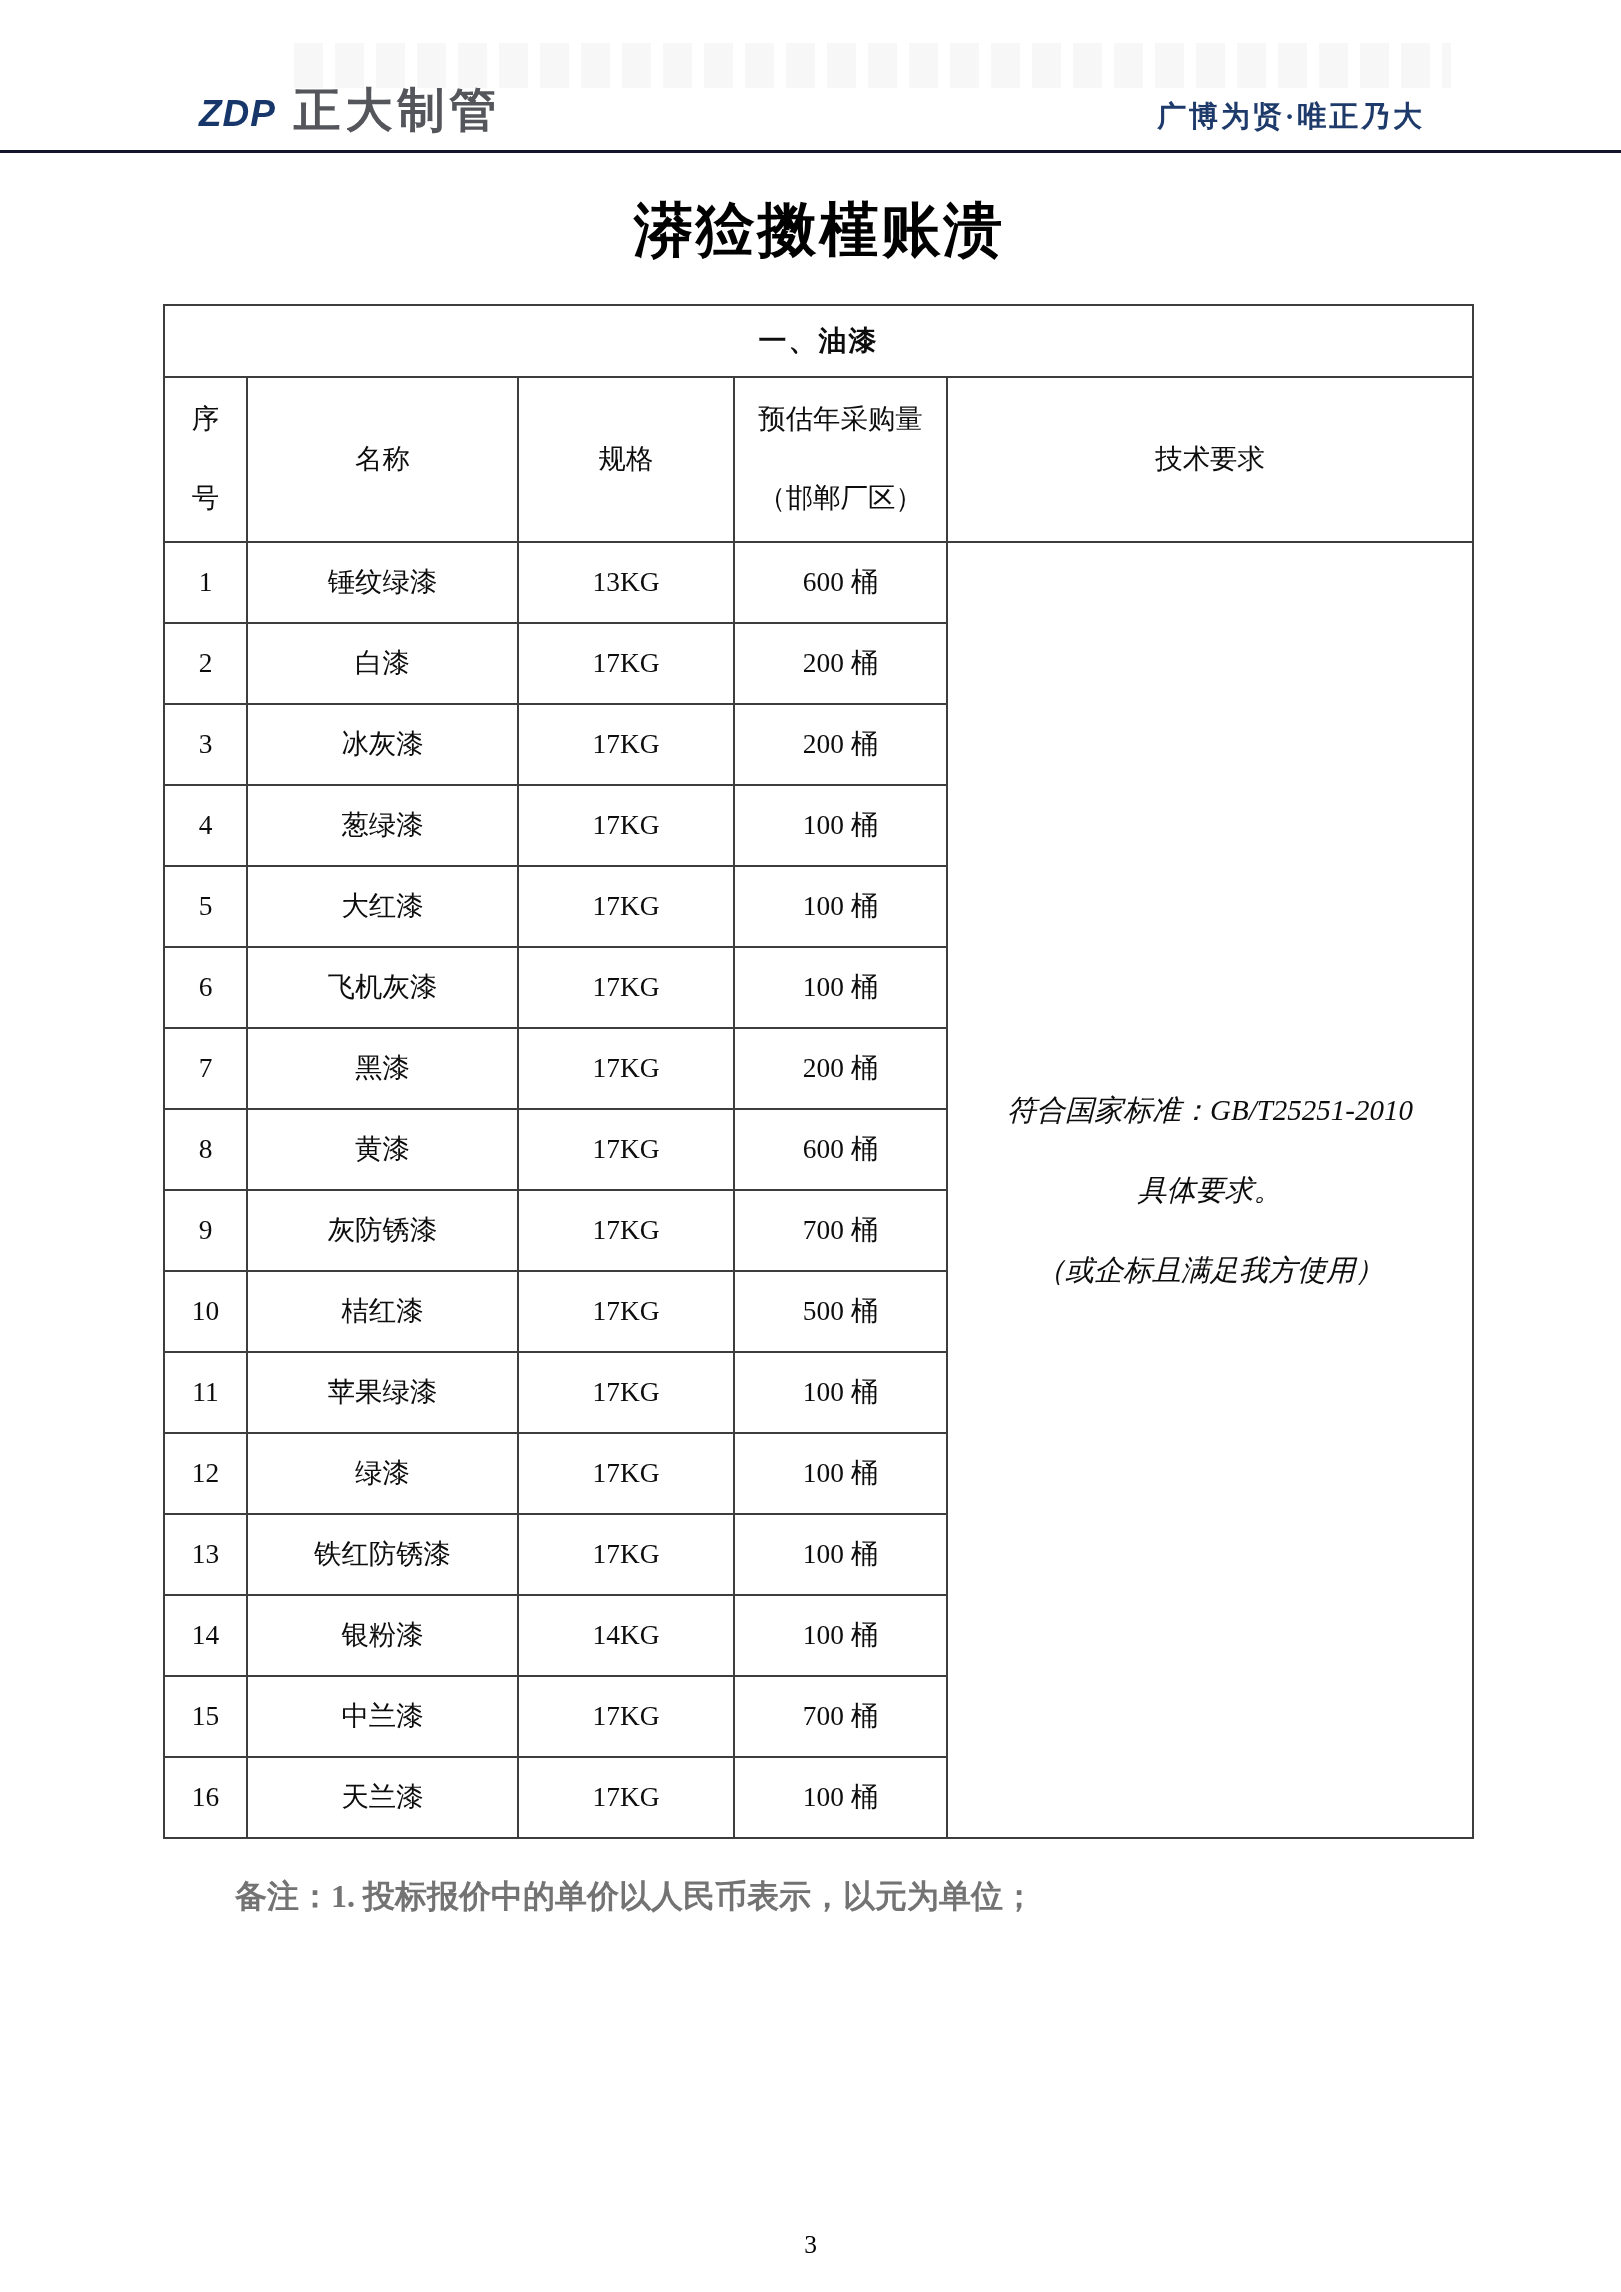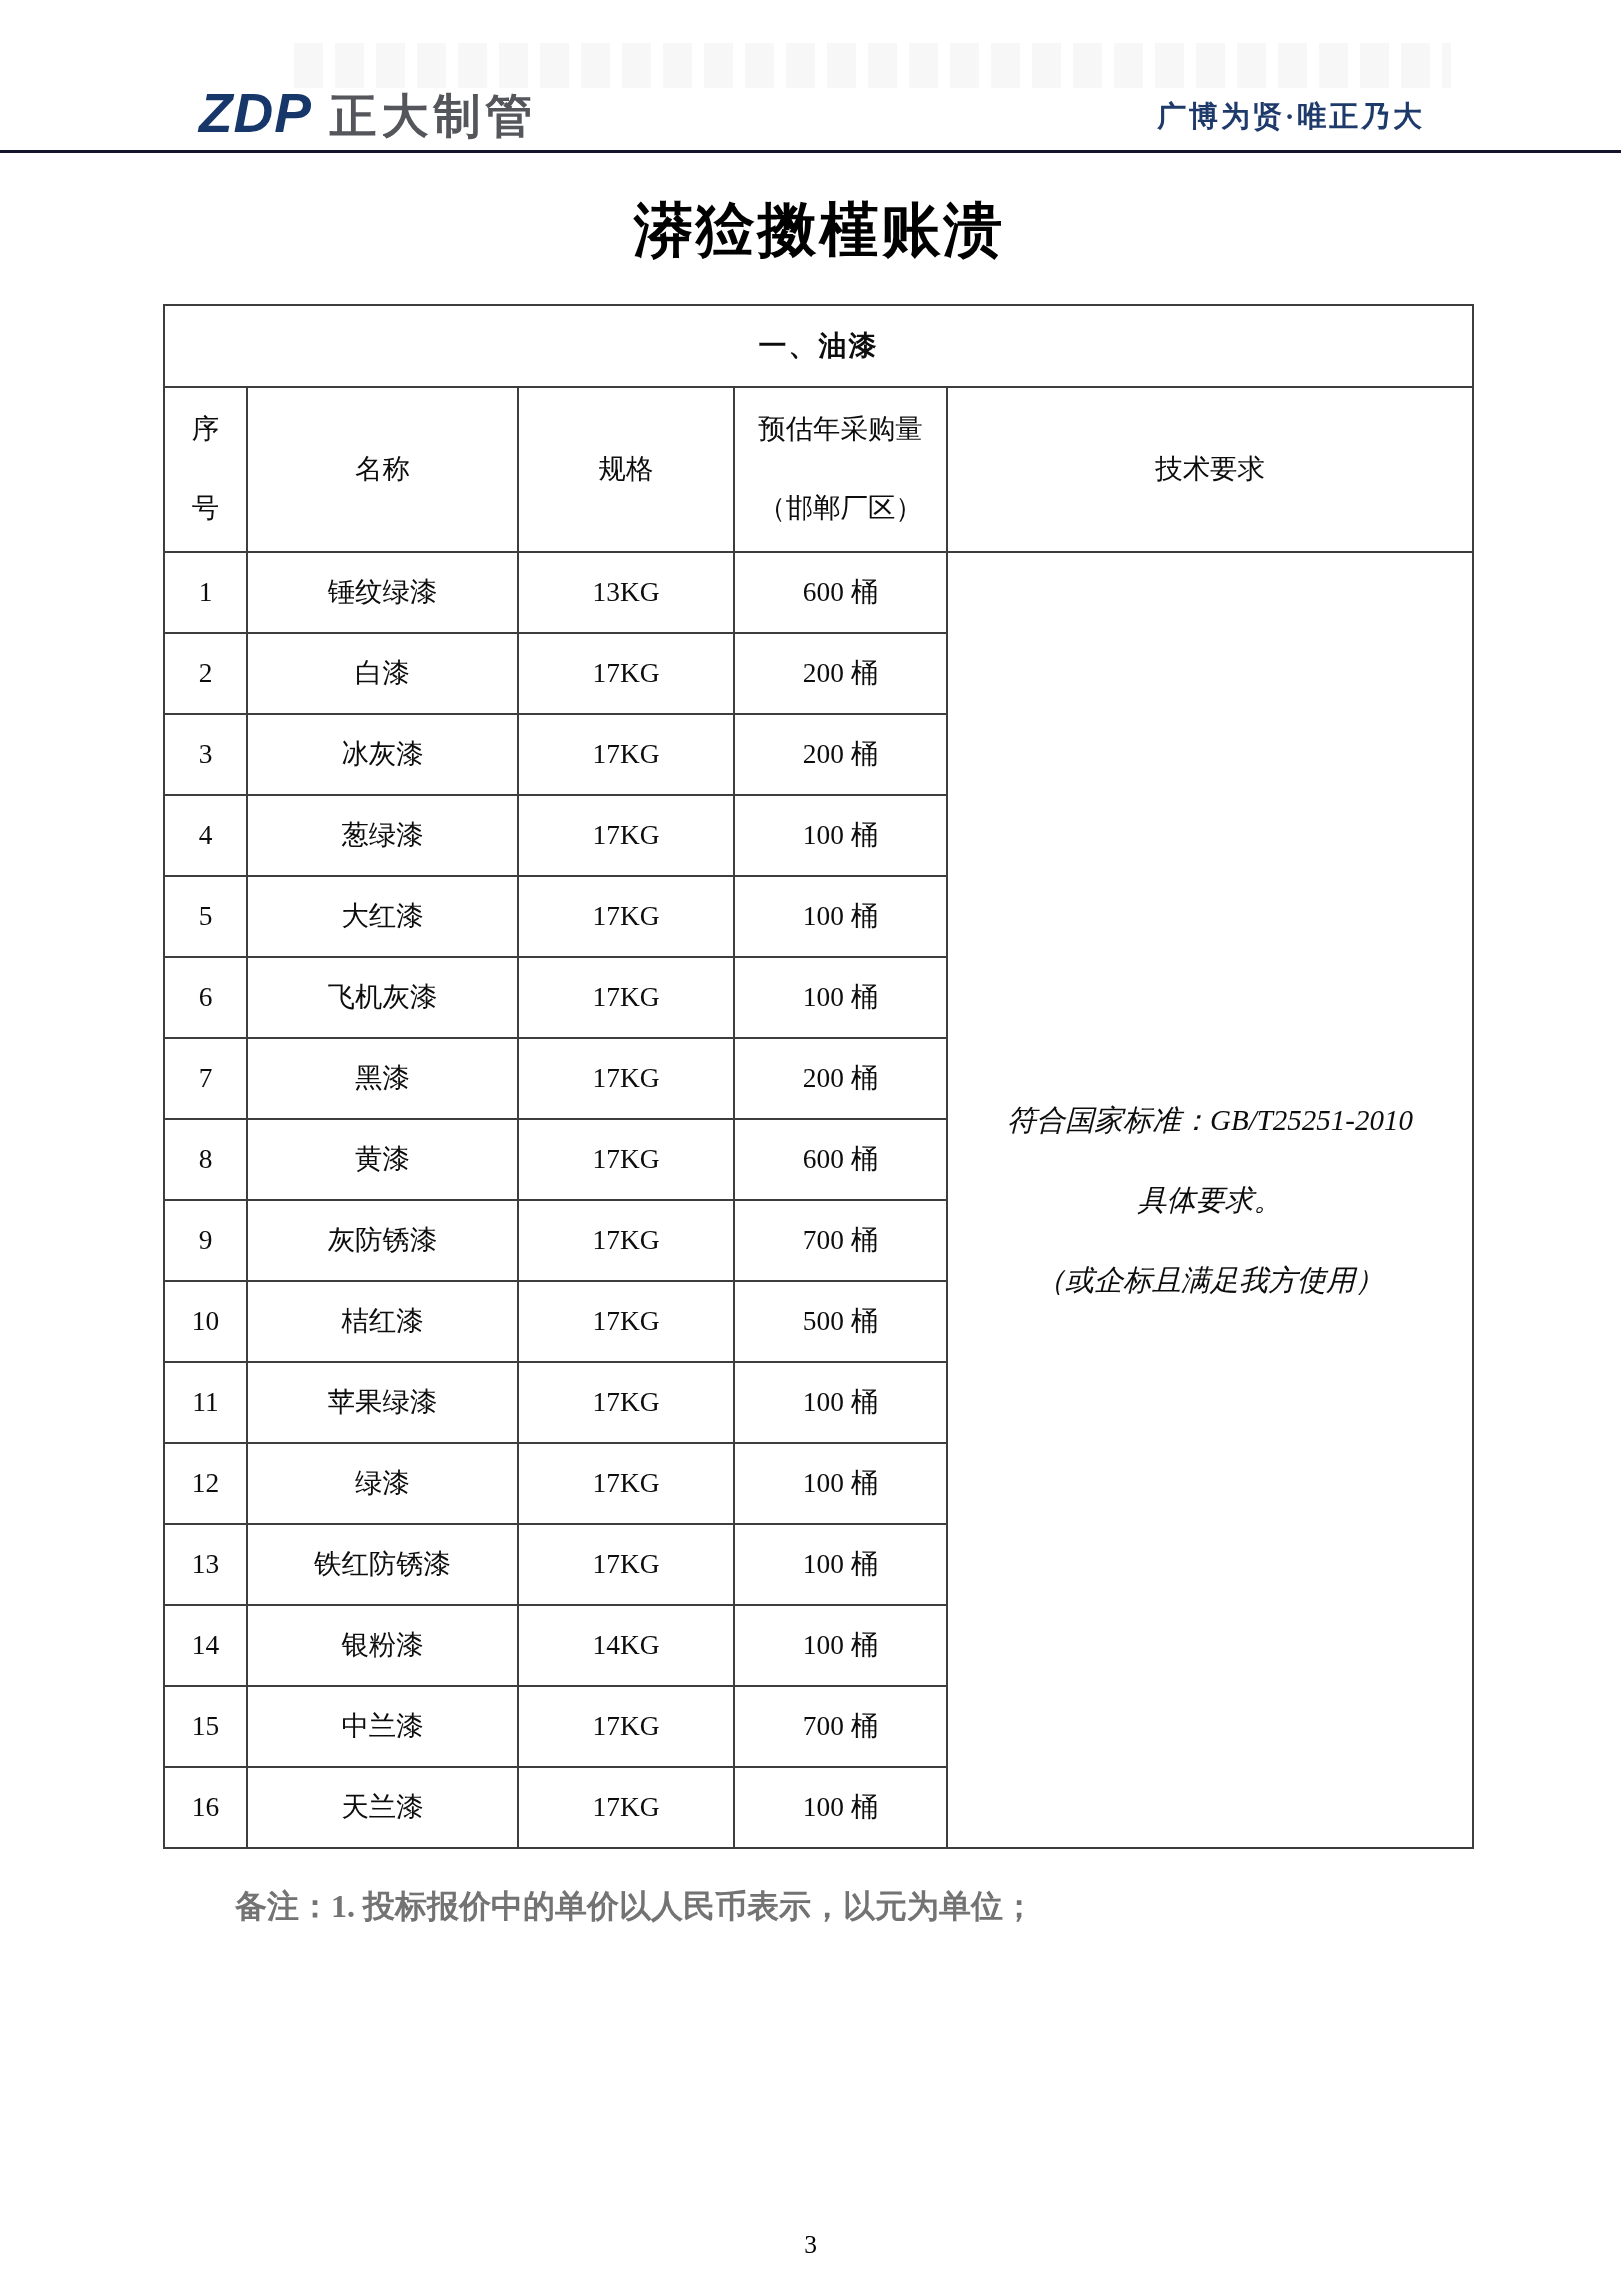--- a/index.html
+++ b/index.html
@@ -13,21 +13,21 @@
   
   .hdr{position:relative;height:150px;border-bottom:3.9px solid #14142b;}
   .watermark{
     position:absolute;top:43px;left:294px;width:1157px;height:45px;
     background:repeating-linear-gradient(90deg,#f1f1f1 0 29px,#ffffff 29px 41px);
     opacity:.55;pointer-events:none;
   }
   .logo{position:absolute;left:199px;top:86px;display:flex;align-items:baseline;gap:17.6px;}
   .logo-zdp{
     font-family:"Liberation Sans","DejaVu Sans",sans-serif;
-    font-weight:900;font-style:italic;font-size:55px;line-height:1;
+    font-weight:900;font-style:italic;font-size:37px;line-height:1;
     color:#17376b;letter-spacing:1px;
   }
   .logo-cn{
     font-family:"Liberation Sans","DejaVu Sans",sans-serif;
     font-weight:700;font-size:47px;line-height:1;color:#54565b;letter-spacing:4.9px;
   }
   .slogan{
     position:absolute;right:196px;top:102px;
     font-size:29px;font-weight:600;color:#1d3a6a;letter-spacing:2.9px;line-height:1;
   }
@@ -41,21 +41,21 @@
   
   table.paint{
     border-collapse:collapse;table-layout:fixed;
     margin:41px 0 0 163px;width:1308px;
     font-size:27.4px;color:#0d0d0d;
   }
   table.paint td,table.paint th{
     border:2px solid #3d3d3d;text-align:center;vertical-align:middle;
     padding:0;font-weight:normal;
   }
-  tr.section-row{height:82px;}
+  tr.section-row{height:72px;}
   tr.section-row td{font-weight:700;font-size:28px;letter-spacing:2px;}
   tr.header-row{height:165px;}
   .stack{display:flex;flex-direction:column;align-items:center;gap:51px;line-height:1;}
   tr.data-row{height:81px;}
   td.tech-cell p{margin:0;line-height:80px;font-size:29px;font-style:italic;}
 
   
   .notes{margin:37px 12px 0 235px;font-size:32px;font-weight:600;color:#737373;}
   .note-line{display:flex;align-items:baseline;line-height:1.25;}
   .note-label{font-weight:700;}

